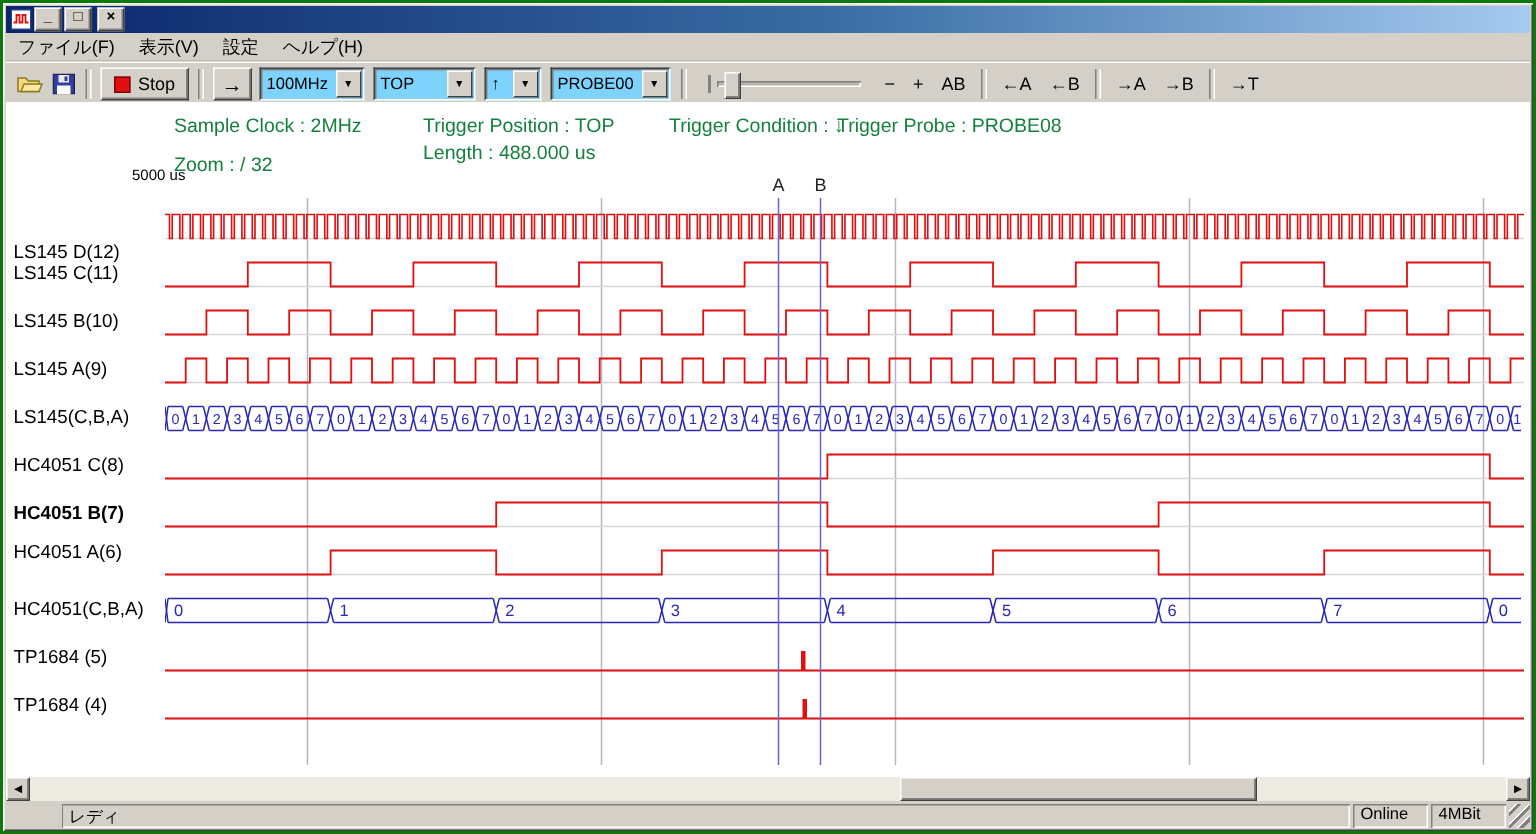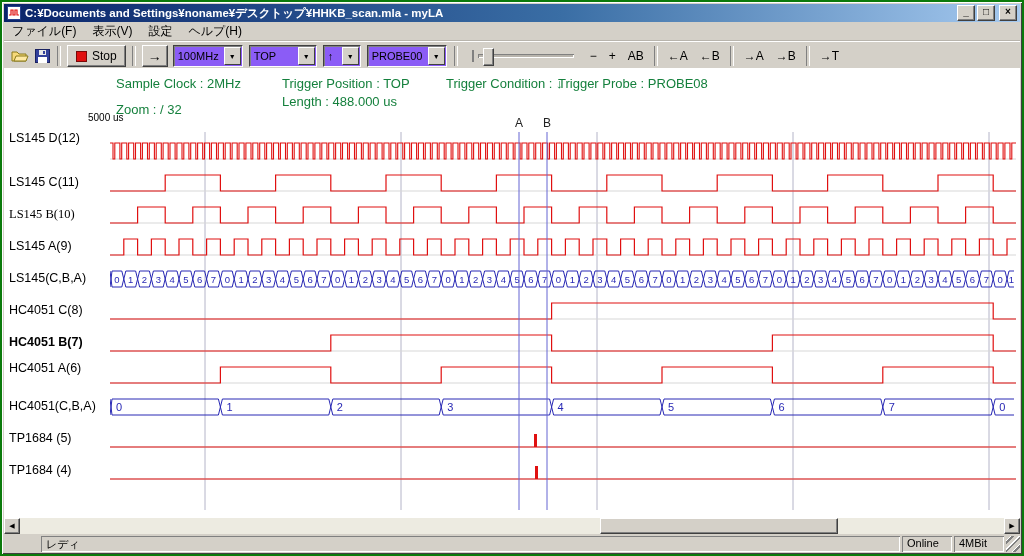--- a/index.html
+++ b/index.html
@@ -15,21 +15,21 @@
   .menu-item{padding:1px 8px;}
   
   .toolbar{position:absolute;top:39px;left:2px;right:2px;height:28px;border-top:1px solid #fff;border-bottom:3px solid #ec4899;display:flex;align-items:center;padding:0 4px;}
   .sep{width:2px;height:20px;border-left:1px solid #808080;border-right:1px solid #fff;margin:0 4px;}
   button{font-family:inherit;}
   .tool-icon-btn{background:none;border:1px solid transparent;padding:2px;height:24px;display:flex;align-items:center;}
   .raised{background:#d4d0c8;border:1px solid;border-color:#fff #404040 #404040 #fff;box-shadow:inset -1px -1px 0 #808080;}
   .stop-btn{display:flex;align-items:center;gap:5px;height:22px;padding:0 8px;font-size:12px;margin:0 2px;}
   .stop-icon{width:9px;height:9px;background:#e01010;border:1px solid #7a0808;display:inline-block;}
   .run-btn{width:26px;height:22px;font-size:14px;font-weight:bold;padding:0;margin:0 2px;}
-  .combo{display:flex;align-items:center;height:20px;background:#8b5cf6;border:1px solid;border-color:#404040 #fff #fff #404040;box-shadow:inset 1px 1px 0 #808080;margin:0 3px;}
+  .combo{display:flex;align-items:center;height:20px;background:#7dd3fc;border:1px solid;border-color:#404040 #fff #fff #404040;box-shadow:inset 1px 1px 0 #808080;margin:0 3px;}
   .combo-val{flex:1;font-size:11px;padding:0 4px;white-space:nowrap;}
   .combo-arrow{width:15px;height:16px;background:#d4d0c8;border:1px solid;border-color:#fff #404040 #404040 #fff;font-size:7px;display:flex;align-items:center;justify-content:center;margin-right:1px;color:#000;}
   .flat{background:none;border:none;font-size:12px;padding:1px 5px;margin:0 1px;}
   .slider-tick{width:2px;height:12px;background:#808080;margin:0 4px 0 10px;}
   .slider-track{width:96px;height:4px;background:#b8b4ac;box-shadow:inset 1px 1px 0 #808080,inset -1px -1px 0 #fff;position:relative;margin-right:10px;}
   .slider-thumb{position:absolute;left:5px;top:-6px;width:9px;height:16px;background:#d4d0c8;border:1px solid;border-color:#fff #404040 #404040 #fff;box-shadow:inset -1px -1px 0 #808080;}
   
   .client{position:absolute;left:2px;right:2px;top:66px;bottom:20px;background:#ffffff;overflow:hidden;}
   .info{position:absolute;font-size:13px;color:#15803d;white-space:pre;}
   .time-label{position:absolute;font-size:10px;color:#000;}
@@ -54,21 +54,20 @@
 </head>
 <body>
 
 <div class="window">
 
   <div class="titlebar">
     <svg width="14" height="14">
       <rect x="0.5" y="0.5" width="13" height="13" fill="#ffffff" stroke="#27408b"></rect>
       <polyline points="2,9 4,9 4,4 6,4 6,9 8,9 8,4 10,4 10,9 12,9" fill="none" stroke="#e01010" stroke-width="1.2"></polyline>
     </svg>
-    <span class="title-text">C:¥Documents and Settings¥noname¥デスクトップ¥HHKB_scan.mla - myLA</span>
     <span class="tb-btn">_</span>
     <span class="tb-btn">□</span>
     <span class="tb-btn close">×</span>
   </div>
 
   <div class="menubar">
     <span class="menu-item">ファイル(F)</span>
     <span class="menu-item">表示(V)</span>
     <span class="menu-item">設定</span>
     <span class="menu-item">ヘルプ(H)</span>
@@ -133,23 +132,23 @@
   <div class="client">
     <span class="info" style="left:112px;top:8px">Sample Clock : 2MHz</span>
     <span class="info" style="left:278px;top:8px">Trigger Position : TOP</span>
     <span class="info" style="left:442px;top:8px">Trigger Condition : ↓</span>
     <span class="info" style="left:554px;top:8px">Trigger Probe : PROBE08</span>
     <span class="info" style="left:112px;top:34px">Zoom : / 32</span>
     <span class="info" style="left:278px;top:26px">Length : 488.000 us</span>
     <span class="time-label" style="left:84px;top:44px">5000 us</span>
 
     <div id="label-col">
-        <div class="ch-label" style="top: 63px;">LS145 D(12)</div>
+        <div class="ch-label" style="top: 93px;">LS145 D(12)</div>
         <div class="ch-label" style="top: 107px;">LS145 C(11)</div>
-        <div class="ch-label" style="top: 139px; font-family: Liberation Serif, serif;">LS145 B(10)</div>
+        <div class="ch-label" style="top: 139px;">LS145 B(10)</div>
         <div class="ch-label" style="top: 171px;">LS145 A(9)</div>
         <div class="ch-label" style="top: 203px;">LS145(C,B,A)</div>
         <div class="ch-label" style="top: 235px;">HC4051 C(8)</div>
         <div class="ch-label" style="top: 267px; font-weight: bold;">HC4051 B(7)</div>
         <div class="ch-label" style="top: 293px;">HC4051 A(6)</div>
         <div class="ch-label" style="top: 331px;">HC4051(C,B,A)</div>
         <div class="ch-label" style="top: 363px;">TP1684 (5)</div>
         <div class="ch-label" style="top: 395px;">TP1684 (4)</div>
       </div>
 

